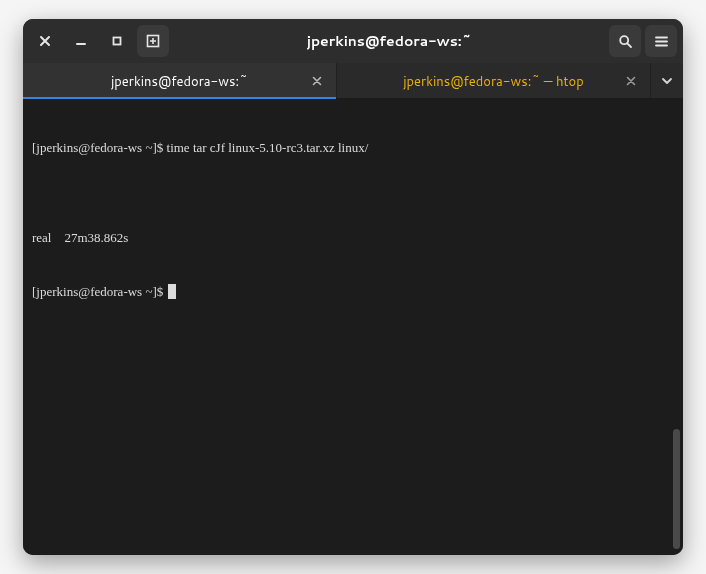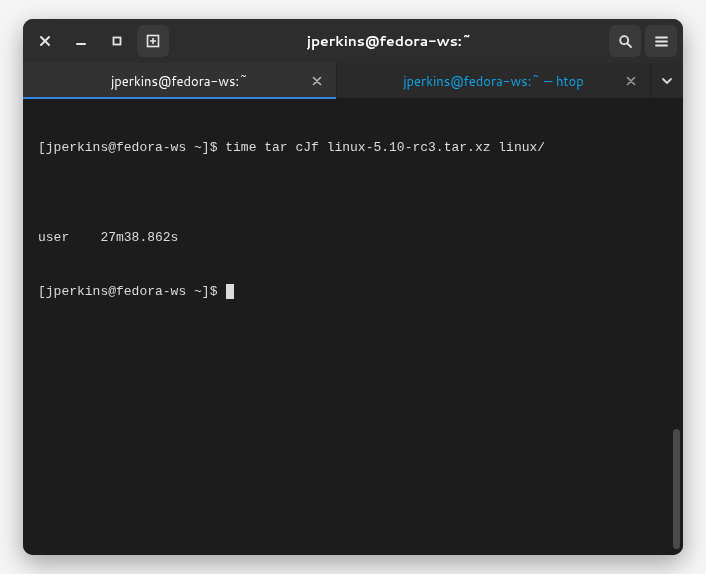--- a/index.html
+++ b/index.html
@@ -57,21 +57,21 @@
     display: flex;
     align-items: stretch;
     border-bottom: 1px solid #1a1a1a;
   }
   .tab {
     flex: 1;
     display: flex;
     align-items: center;
     justify-content: center;
     position: relative;
-    color: #0ea5e9;
+    color: #eab308;
     font-size: 13px;
     gap: 10px;
     cursor: pointer;
     border-right: 1px solid #202020;
   }
   .tab:last-of-type { border-right: none; }
   .tab.active {
     background: #323232;
     color: #ffffff;
   }
@@ -104,24 +104,24 @@
     display: flex;
     align-items: center;
     justify-content: center;
     color: #d6d6d6;
     cursor: pointer;
   }
   .terminal {
     flex: 1;
     background: #1c1c1c;
     color: #dcdcdc;
-    font-family: Liberation Mono, monospace;
+    font-family: Liberation Serif, serif;
     font-size: 13px;
     line-height: 18px;
-    padding: 4px 4px 4px 15px;
+    padding: 4px 4px 4px 9px;
     white-space: pre;
     position: relative;
     overflow: hidden;
   }
   .term-line { white-space: pre; }
   .cursor {
     display: inline-block;
     width: 8px;
     height: 15px;
     background: #dcdcdc;
@@ -201,19 +201,19 @@
     <div class="tab-dropdown">
       <svg width="12" height="12" viewBox="0 0 12 12">
           <path d="M2 4 L6 8 L10 4" fill="none" stroke="#d6d6d6" stroke-width="1.8" stroke-linecap="round" stroke-linejoin="round"></path>
         </svg>
     </div>
   </div>
 
   <div class="terminal">
     <div class="term-line"><span>[jperkins@fedora-ws ~]$ </span><span>time tar cJf linux-5.10-rc3.tar.xz linux/</span></div>
     <div class="term-line"></div>
-    <div class="term-line">user    27m38.862s</div>
+    <div class="term-line">real    27m38.862s</div>
     <div class="term-line"><span>[jperkins@fedora-ws ~]$ </span><span class="cursor"></span></div>
 
     <div class="scrollbar"></div>
   </div>
 
 </div>
 
 </body></html>

